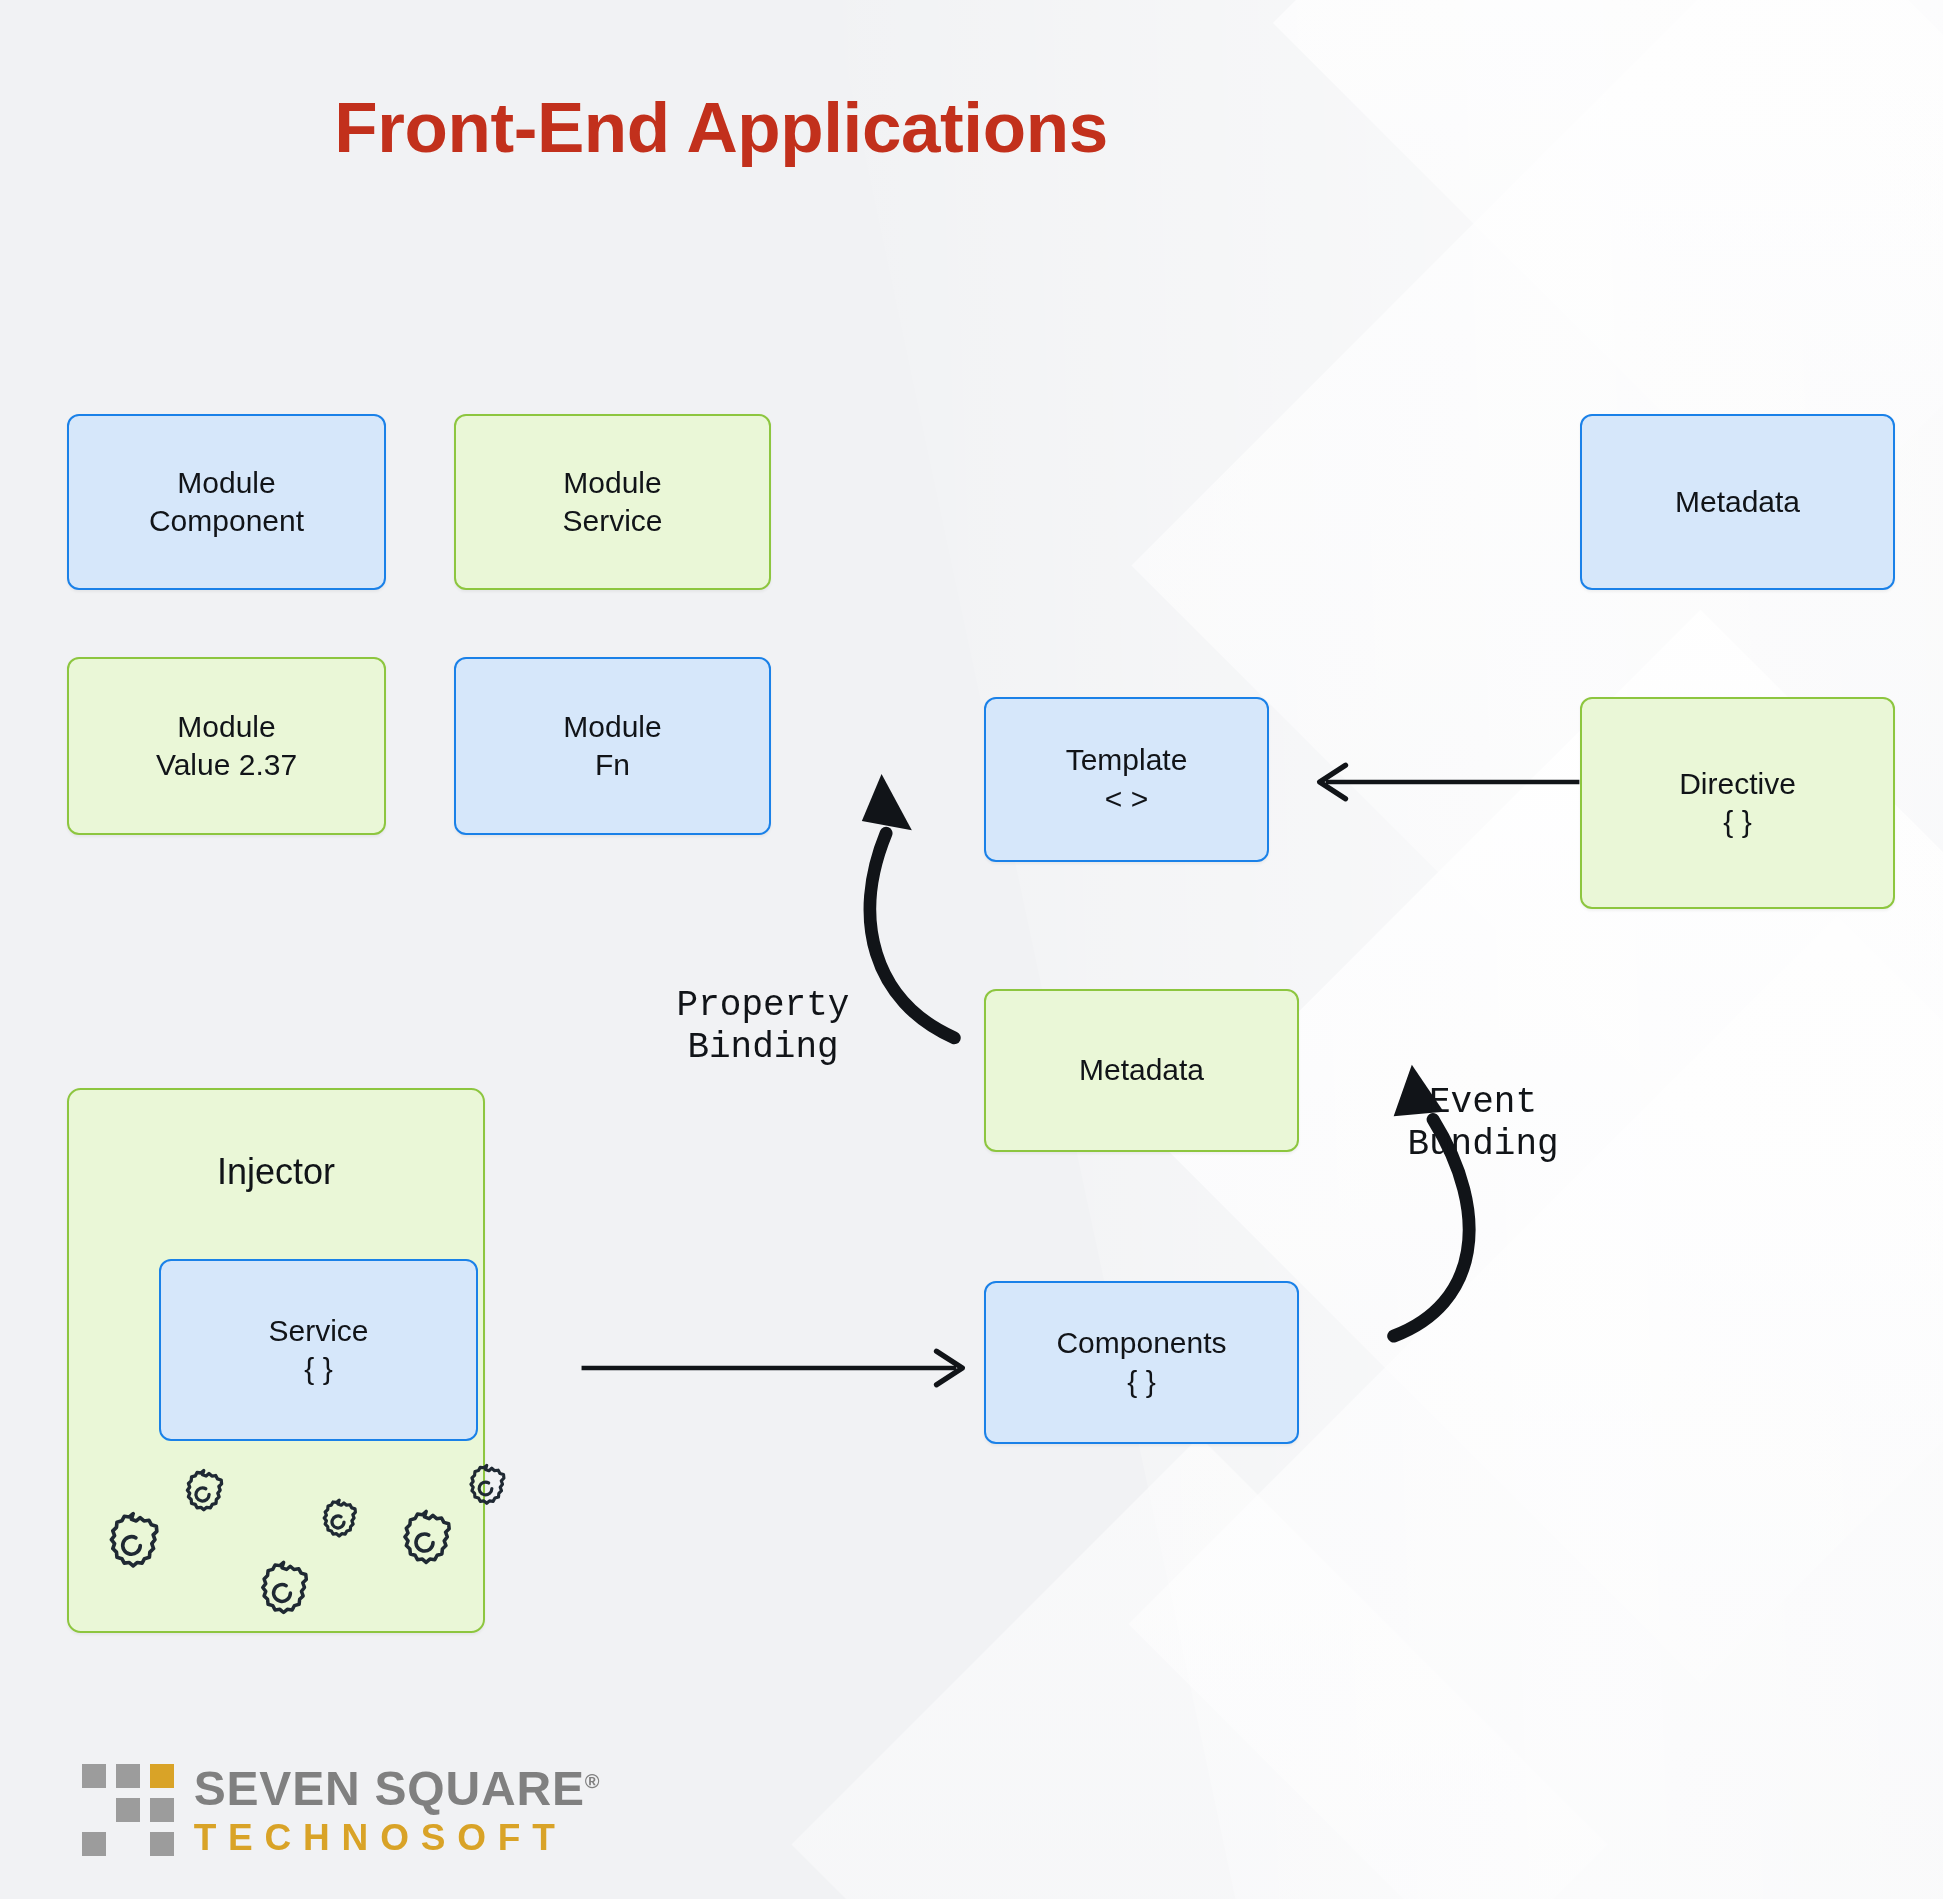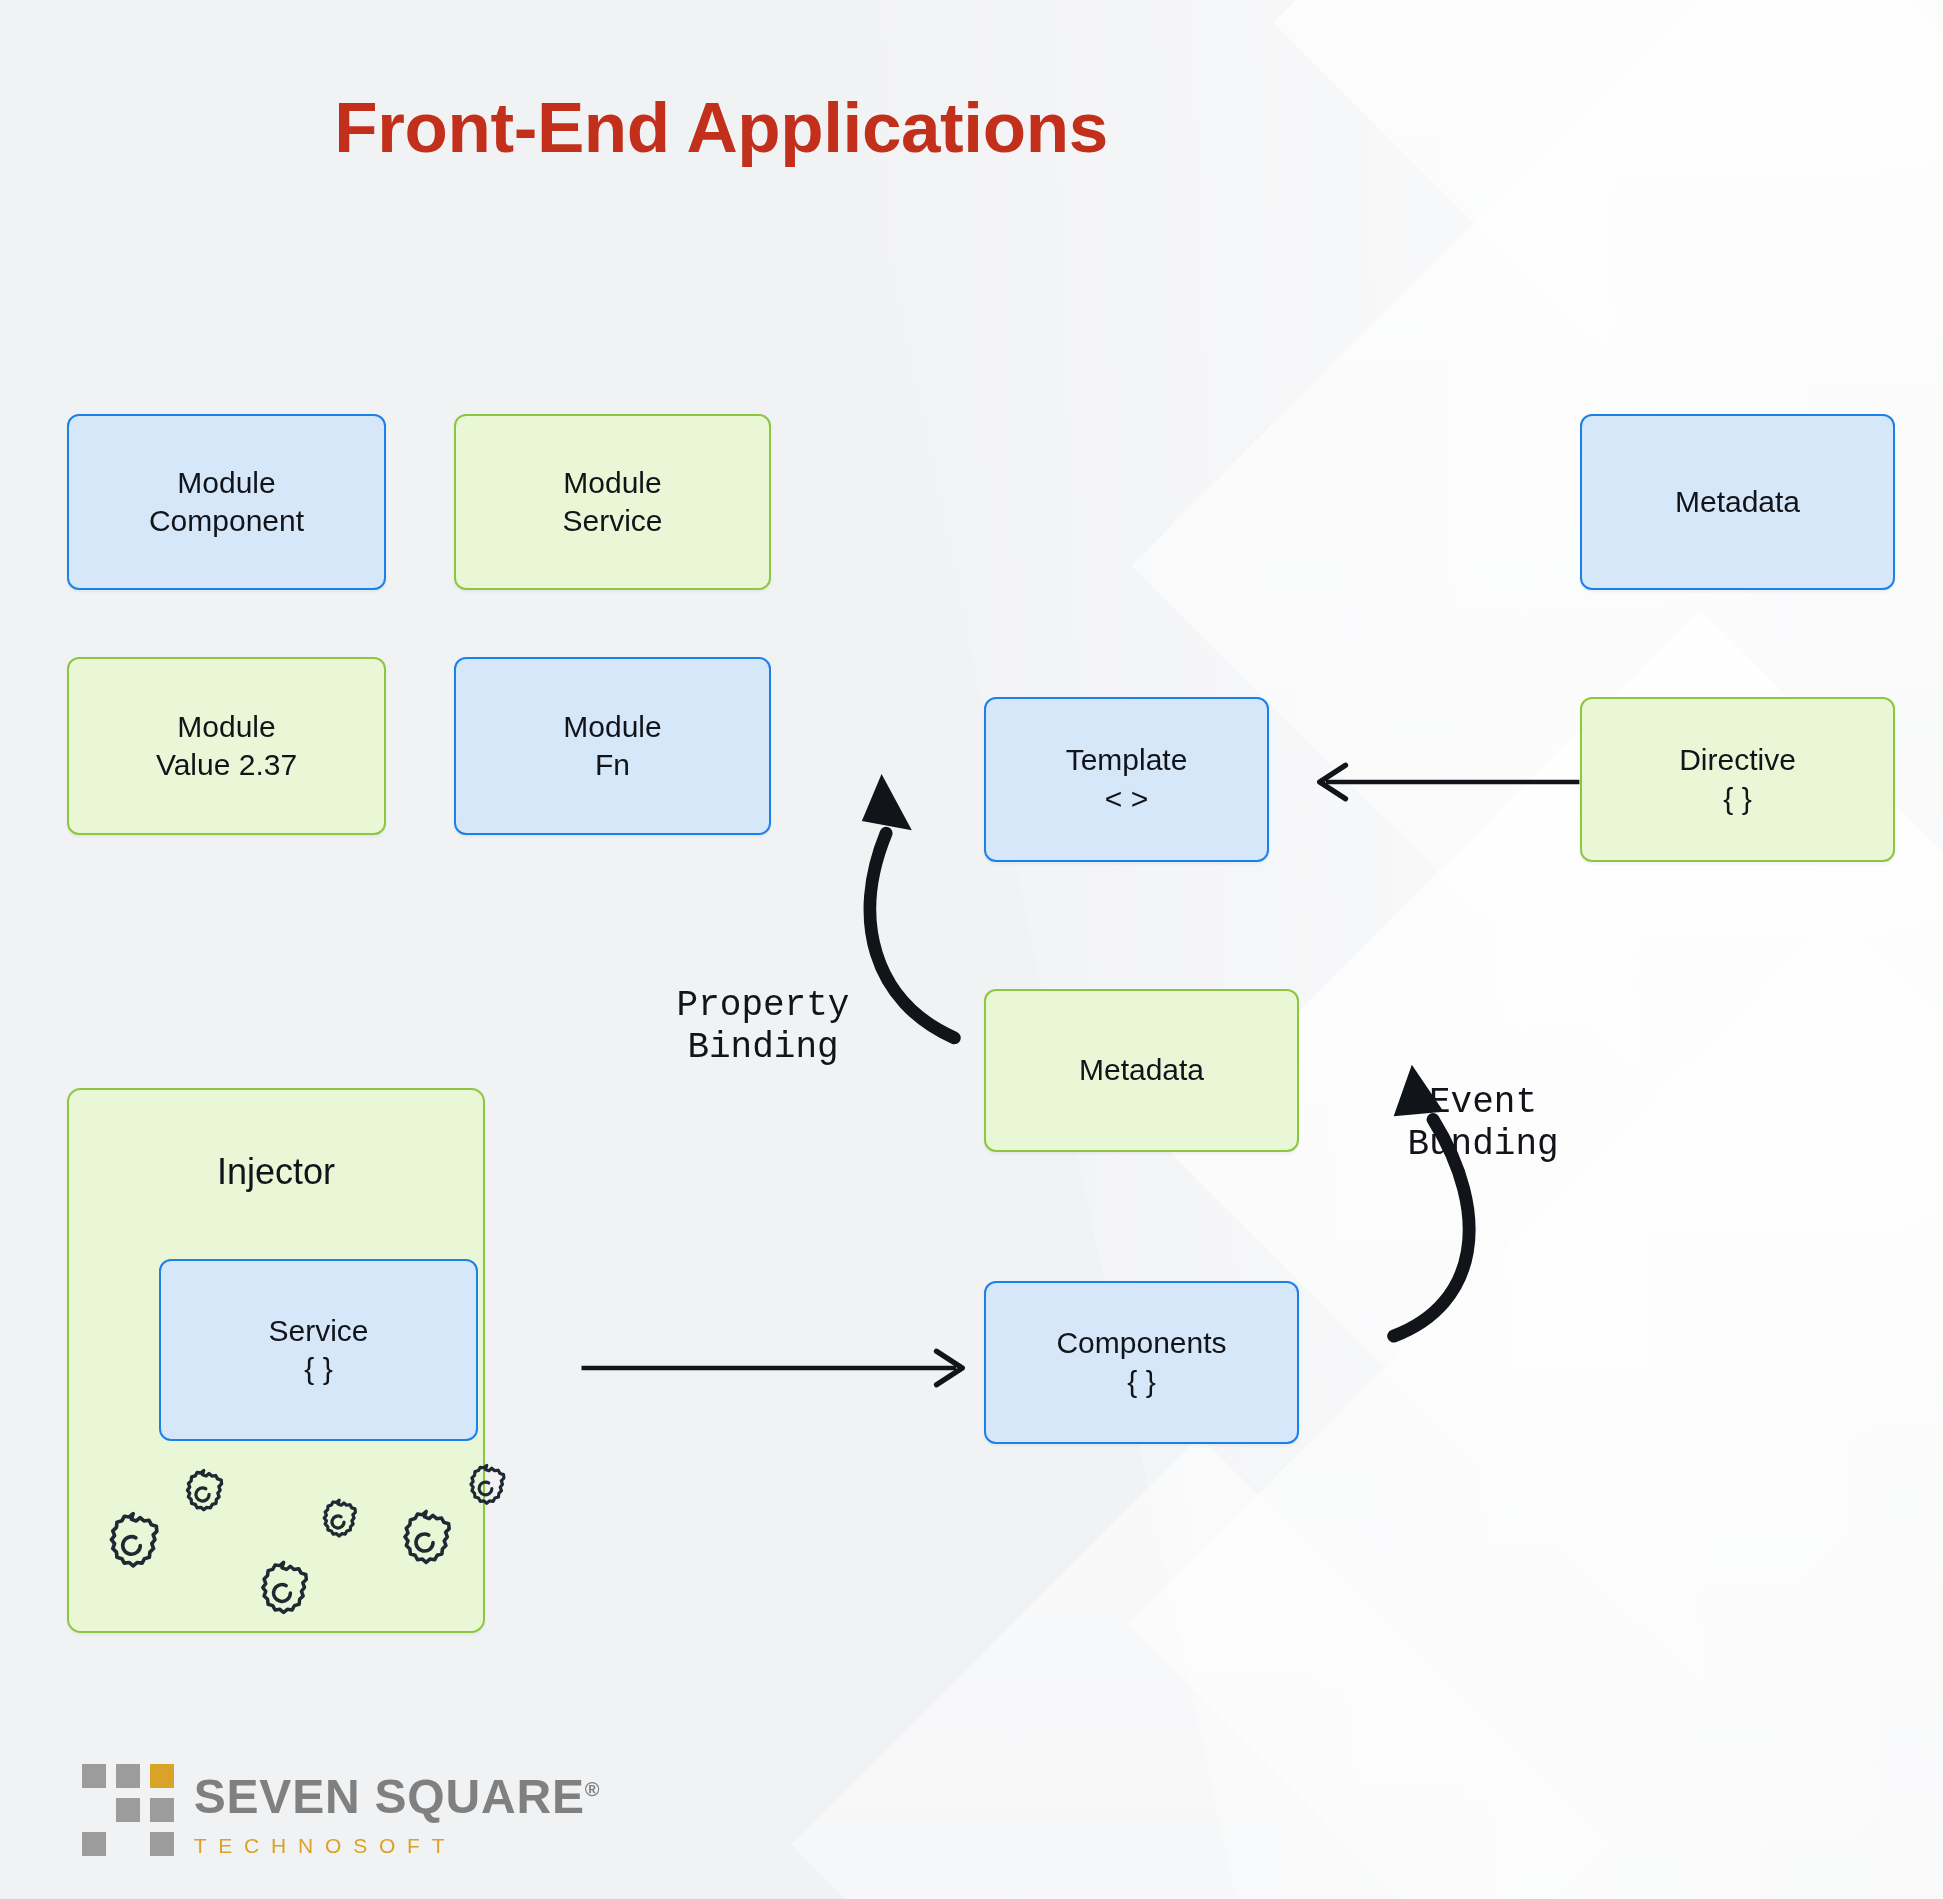--- a/index.html
+++ b/index.html
@@ -94,21 +94,21 @@
   .n-module-value     { left: 67px;  top: 657px;  width: 319px; height: 178px; }
   .n-module-fn        { left: 454px; top: 657px;  width: 317px; height: 178px; }
 
   
   .n-template   { left: 984px; top: 697px;  width: 285px; height: 165px; }
   .n-metadata-c { left: 984px; top: 989px; width: 315px; height: 163px; }
   .n-components { left: 984px; top: 1281px; width: 315px; height: 163px; }
 
   
   .n-metadata-r { left: 1580px; top: 414px;  width: 315px; height: 176px; }
-  .n-directive  { left: 1580px; top: 697px;  width: 315px; height: 165px; }
+  .n-directive  { left: 1580px; top: 697px;  width: 315px; height: 212px; }
 
   
   .injector {
     position: absolute;
     left: 67px;
     top: 1088px;
     width: 418px;
     height: 545px;
     box-sizing: border-box;
     background: #eaf7d7;
@@ -193,26 +193,26 @@
     line-height: 1;
     position: relative;
     white-space: nowrap;
   }
   .logo-reg {
     font-size: 20px;
     vertical-align: super;
     font-weight: 700;
   }
   .logo-sub {
-    font-size: 21px;
-    font-weight: 400;
+    font-size: 37px;
+    font-weight: 700;
     color: #d9a327;
     letter-spacing: 11.8px;
     line-height: 1;
-    margin-top: 14px;
+    margin-top: 6px;
   }
 </style>
 </head>
 <body>
 
 <div id="canvas">
 
   <div class="bg-layer">
     <div class="bg-diamond bg-d1"></div>
     <div class="bg-diamond bg-d2"></div>

